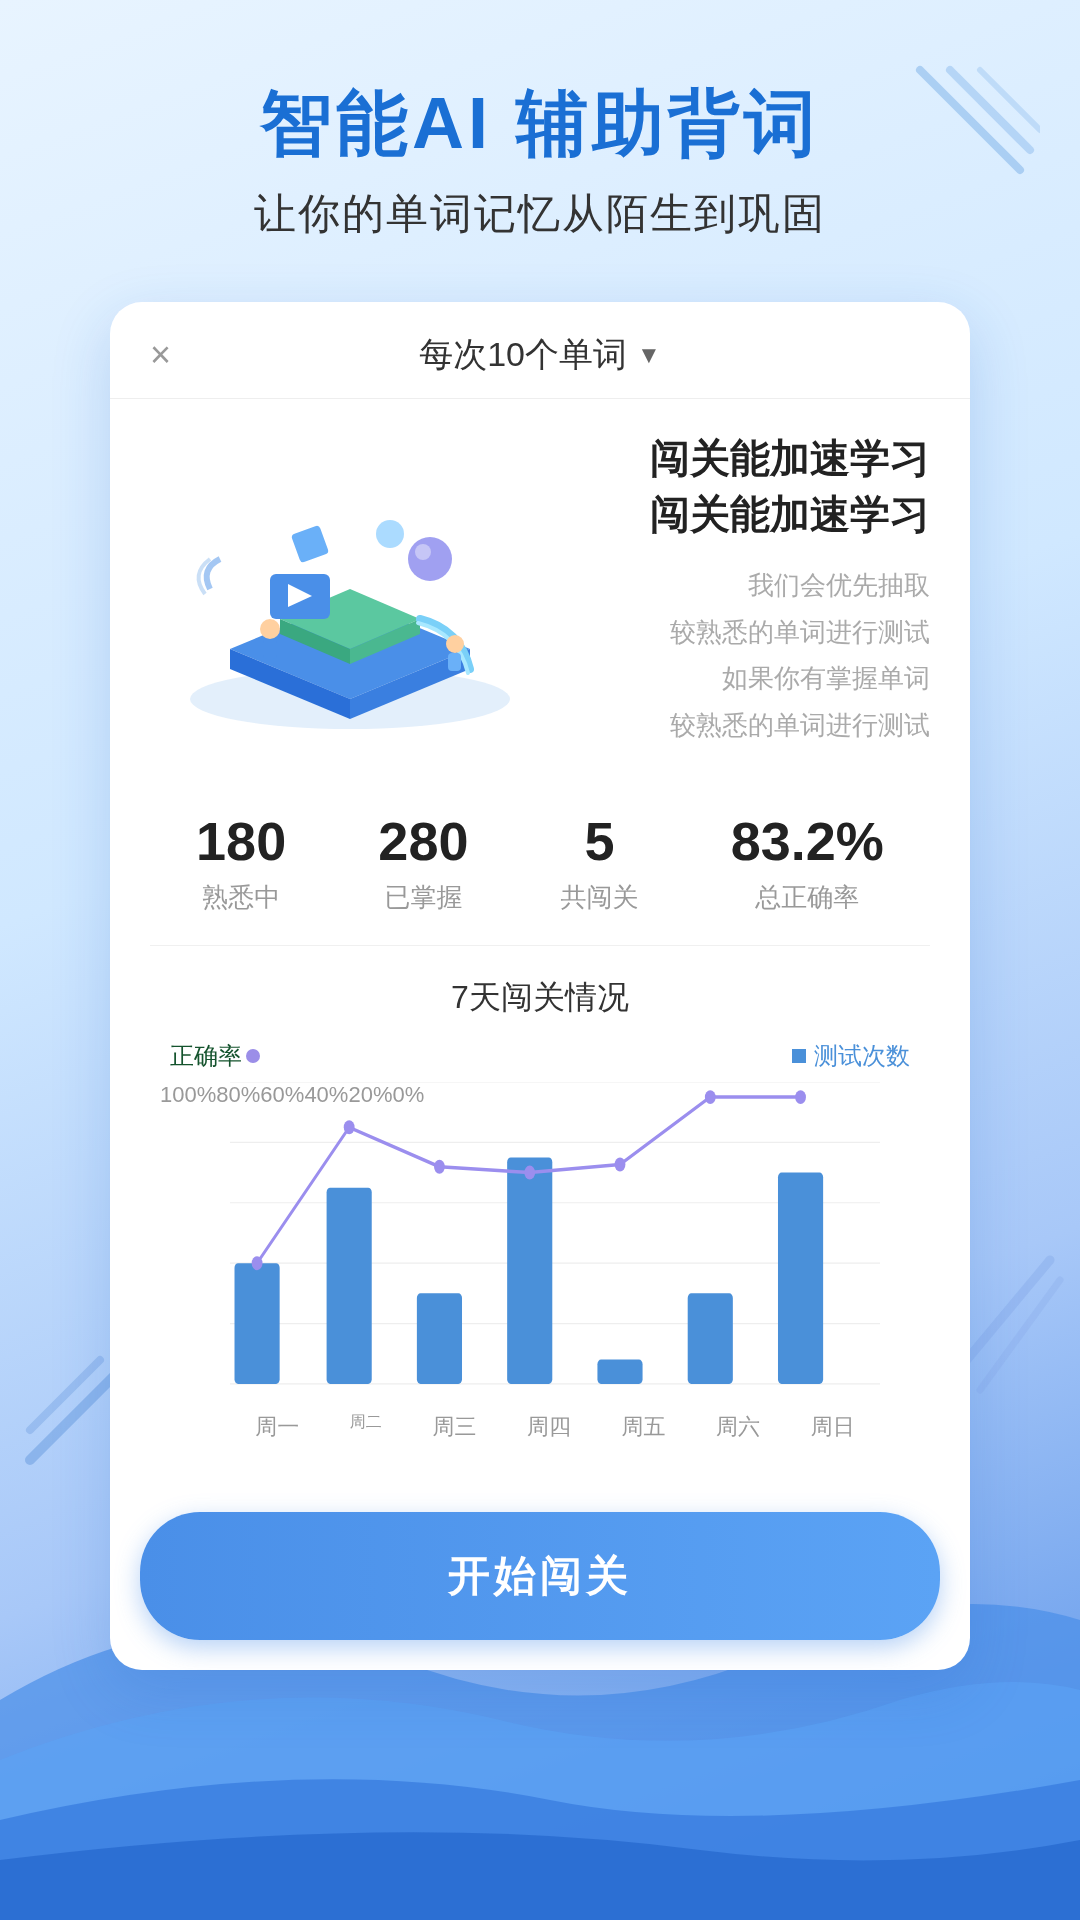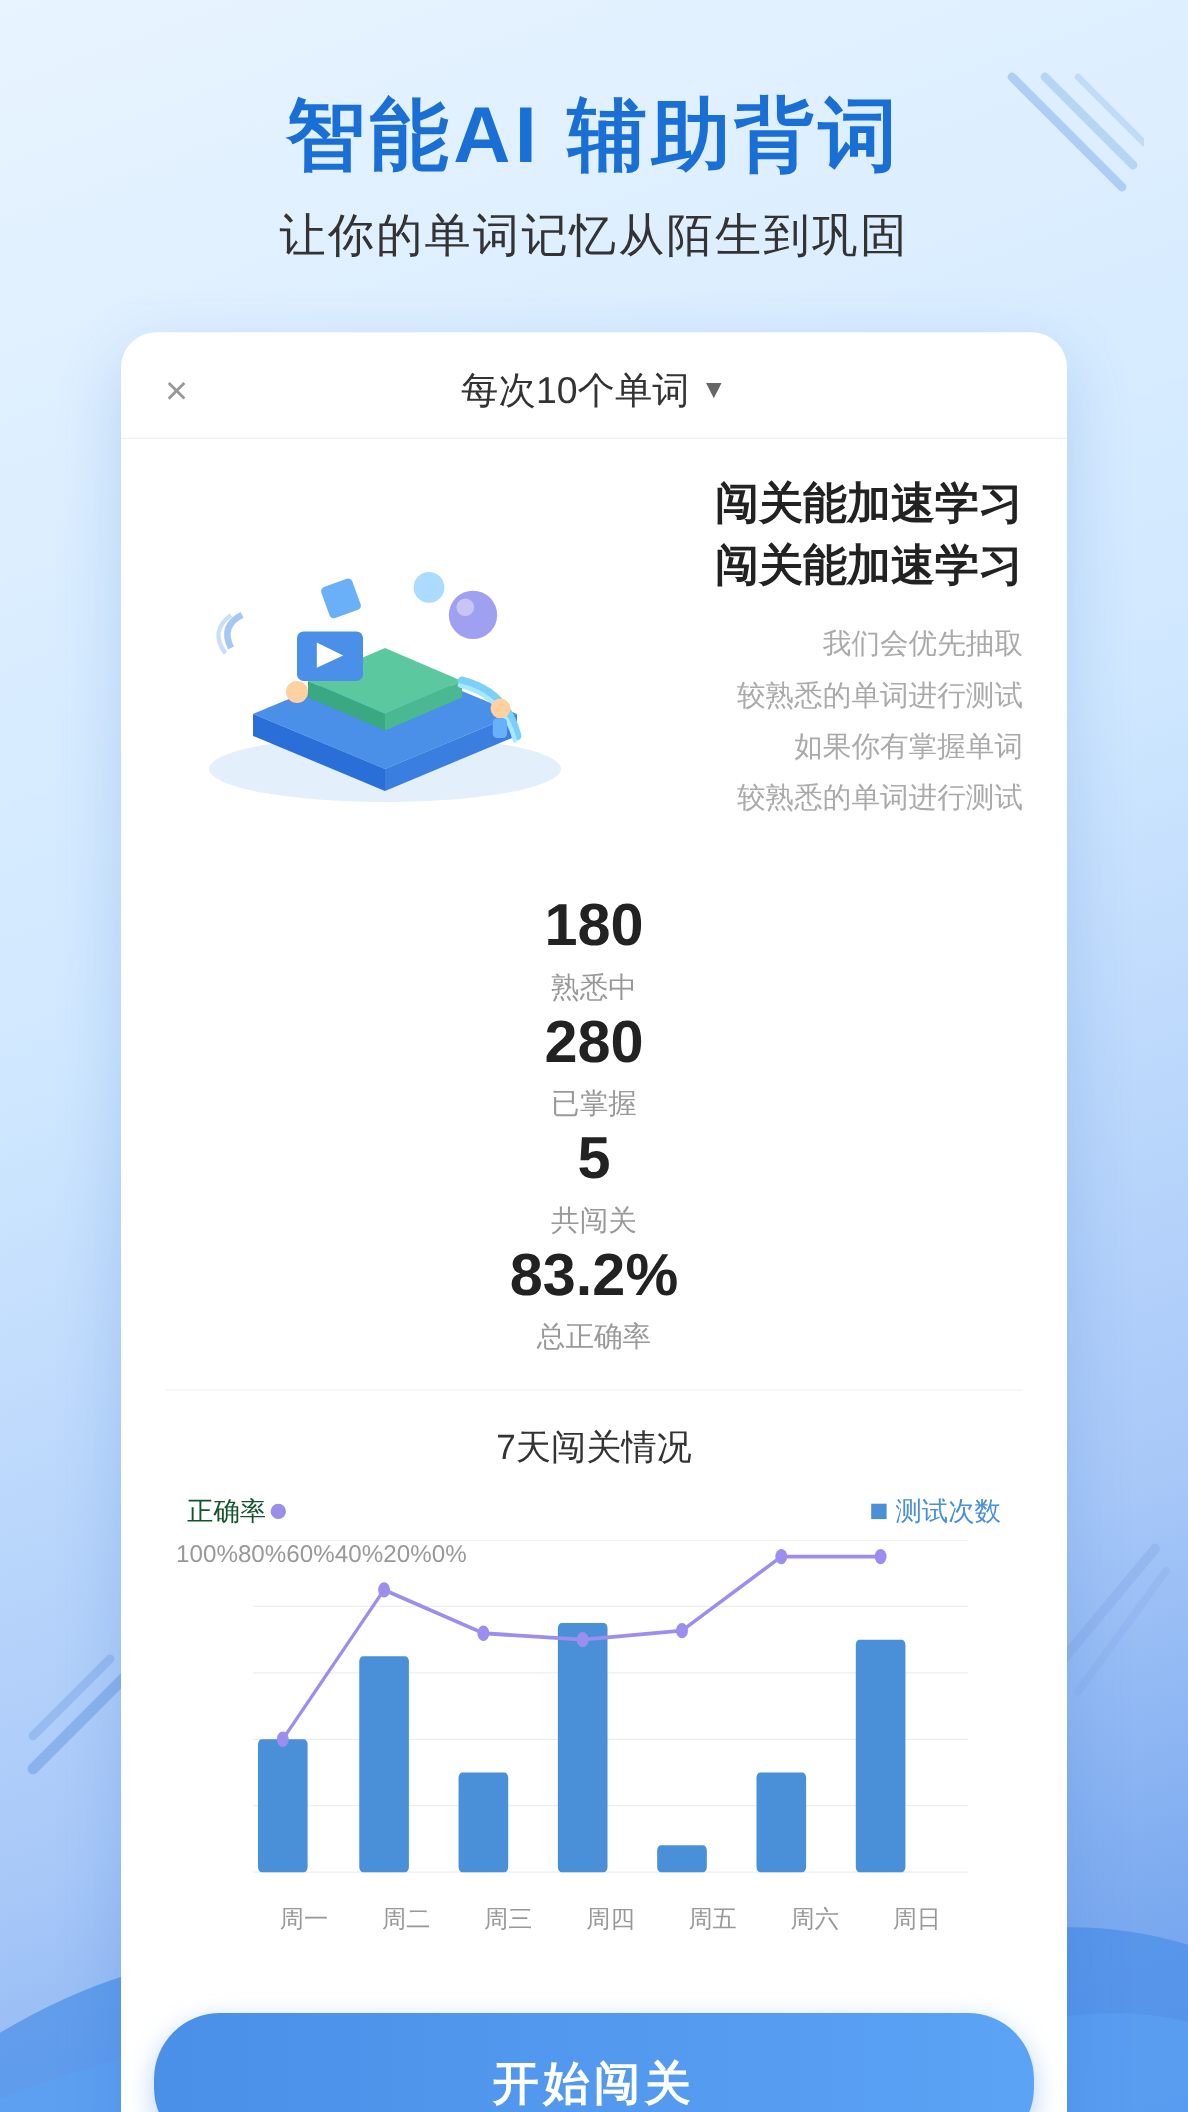--- a/index.html
+++ b/index.html
@@ -127,21 +127,20 @@
       line-height: 1.8;
     }
 
     
     .stats-row {
       display: flex;
       justify-content: space-around;
       padding: 20px 0 30px;
       border-bottom: 1px solid #f0f0f0;
       margin-bottom: 30px;
-      flex-direction: column;
     }
     .stat-item {
       text-align: center;
     }
     .stat-value {
       font-size: 54px;
       font-weight: 700;
       color: #222;
       line-height: 1.2;
     }
@@ -398,21 +397,21 @@
             <span style="font-size:22px;color:#999;text-align:right;display:block;">40%</span>
             <span style="font-size:22px;color:#999;text-align:right;display:block;">20%</span>
             <span style="font-size:22px;color:#999;text-align:right;display:block;">0%</span>
           </div>
 
           
 
           
           <div style="position:absolute;bottom:0;left:70px;right:40px;display:flex;justify-content:space-around;">
             <span style="font-size:22px;color:#999;">周一</span>
-            <span style="font-size:22px;color:#999;">周二</span>
+            <span style="font-size:16px;color:#999;">周二</span>
             <span style="font-size:22px;color:#999;">周三</span>
             <span style="font-size:22px;color:#999;">周四</span>
             <span style="font-size:22px;color:#999;">周五</span>
             <span style="font-size:22px;color:#999;">周六</span>
             <span style="font-size:22px;color:#999;">周日</span>
           </div>
         </div>
       </div>
 
     </div>

